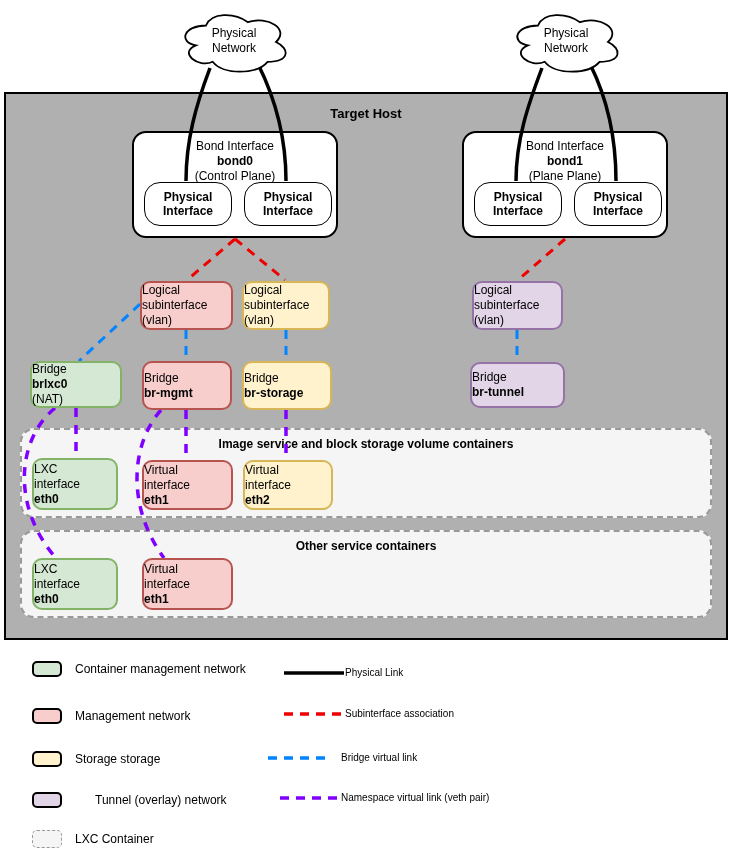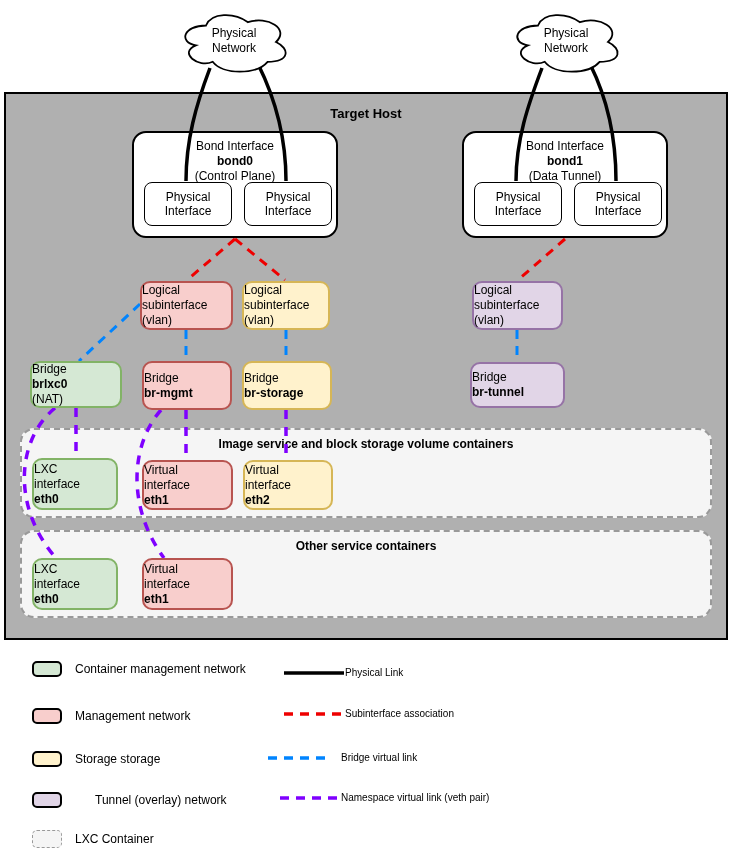--- a/index.html
+++ b/index.html
@@ -17,23 +17,23 @@
     position:absolute;left:0;top:106px;width:732px;text-align:center;
     font-size:13px;font-weight:bold;z-index:6;
   }
   
   .bond{
     position:absolute;background:#fff;border:2.5px solid #000;border-radius:14px;
     box-sizing:border-box;text-align:center;font-size:12px;line-height:15px;
     padding-top:6px;z-index:2;
   }
   .pi{
-    position:absolute;background:#fff;border:1.5px solid #000;border-radius:8px;
+    position:absolute;background:#fff;border:1.5px solid #000;border-radius:16px;
     box-sizing:border-box;display:flex;align-items:center;justify-content:center;
-    text-align:center;font-size:12px;line-height:14px;padding:2px;
+    text-align:center;font-size:12px;line-height:14px;padding:2px;font-weight:bold;
   }
   
   .node{
     position:absolute;box-sizing:border-box;border:2px solid;border-radius:10px;
     display:flex;flex-direction:column;align-items:flex-start;justify-content:center;
     text-align:center;font-size:12px;line-height:15px;z-index:6;
   }
   .green{background:#d5e8d4;border-color:#82b366;}
   .red{background:#f8cecc;border-color:#b85450;}
   .yellow{background:#fff2cc;border-color:#d6b656;}
@@ -79,21 +79,21 @@
 <div class="bond" style="left:132px;top:131px;width:206px;height:107px;">
   <div>Bond Interface</div>
   <div class="b">bond0</div>
   <div>(Control Plane)</div>
   <div class="pi" style="left:10px;top:49px;width:88px;height:44px;">Physical Interface</div>
   <div class="pi" style="left:110px;top:49px;width:88px;height:44px;">Physical Interface</div>
 </div>
 <div class="bond" style="left:462px;top:131px;width:206px;height:107px;">
   <div>Bond Interface</div>
   <div class="b">bond1</div>
-  <div>(Data Tunnel)</div>
+  <div>(Plane Plane)</div>
   <div class="pi" style="left:10px;top:49px;width:88px;height:44px;">Physical Interface</div>
   <div class="pi" style="left:110px;top:49px;width:88px;height:44px;">Physical Interface</div>
 </div>
 
 <svg class="connectors" width="732" height="856" viewBox="0 0 732 856">
 
   <path d="M 210 68 C 196 105 186 140 186 181" fill="none" stroke="#000" stroke-width="3.5"></path>
   <path d="M 258 64 C 276 100 286 140 286 181" fill="none" stroke="#000" stroke-width="3.5"></path>
   <path d="M 542 68 C 528 105 516 140 516 181" fill="none" stroke="#000" stroke-width="3.5"></path>
   <path d="M 590 64 C 608 100 616 140 616 181" fill="none" stroke="#000" stroke-width="3.5"></path>

